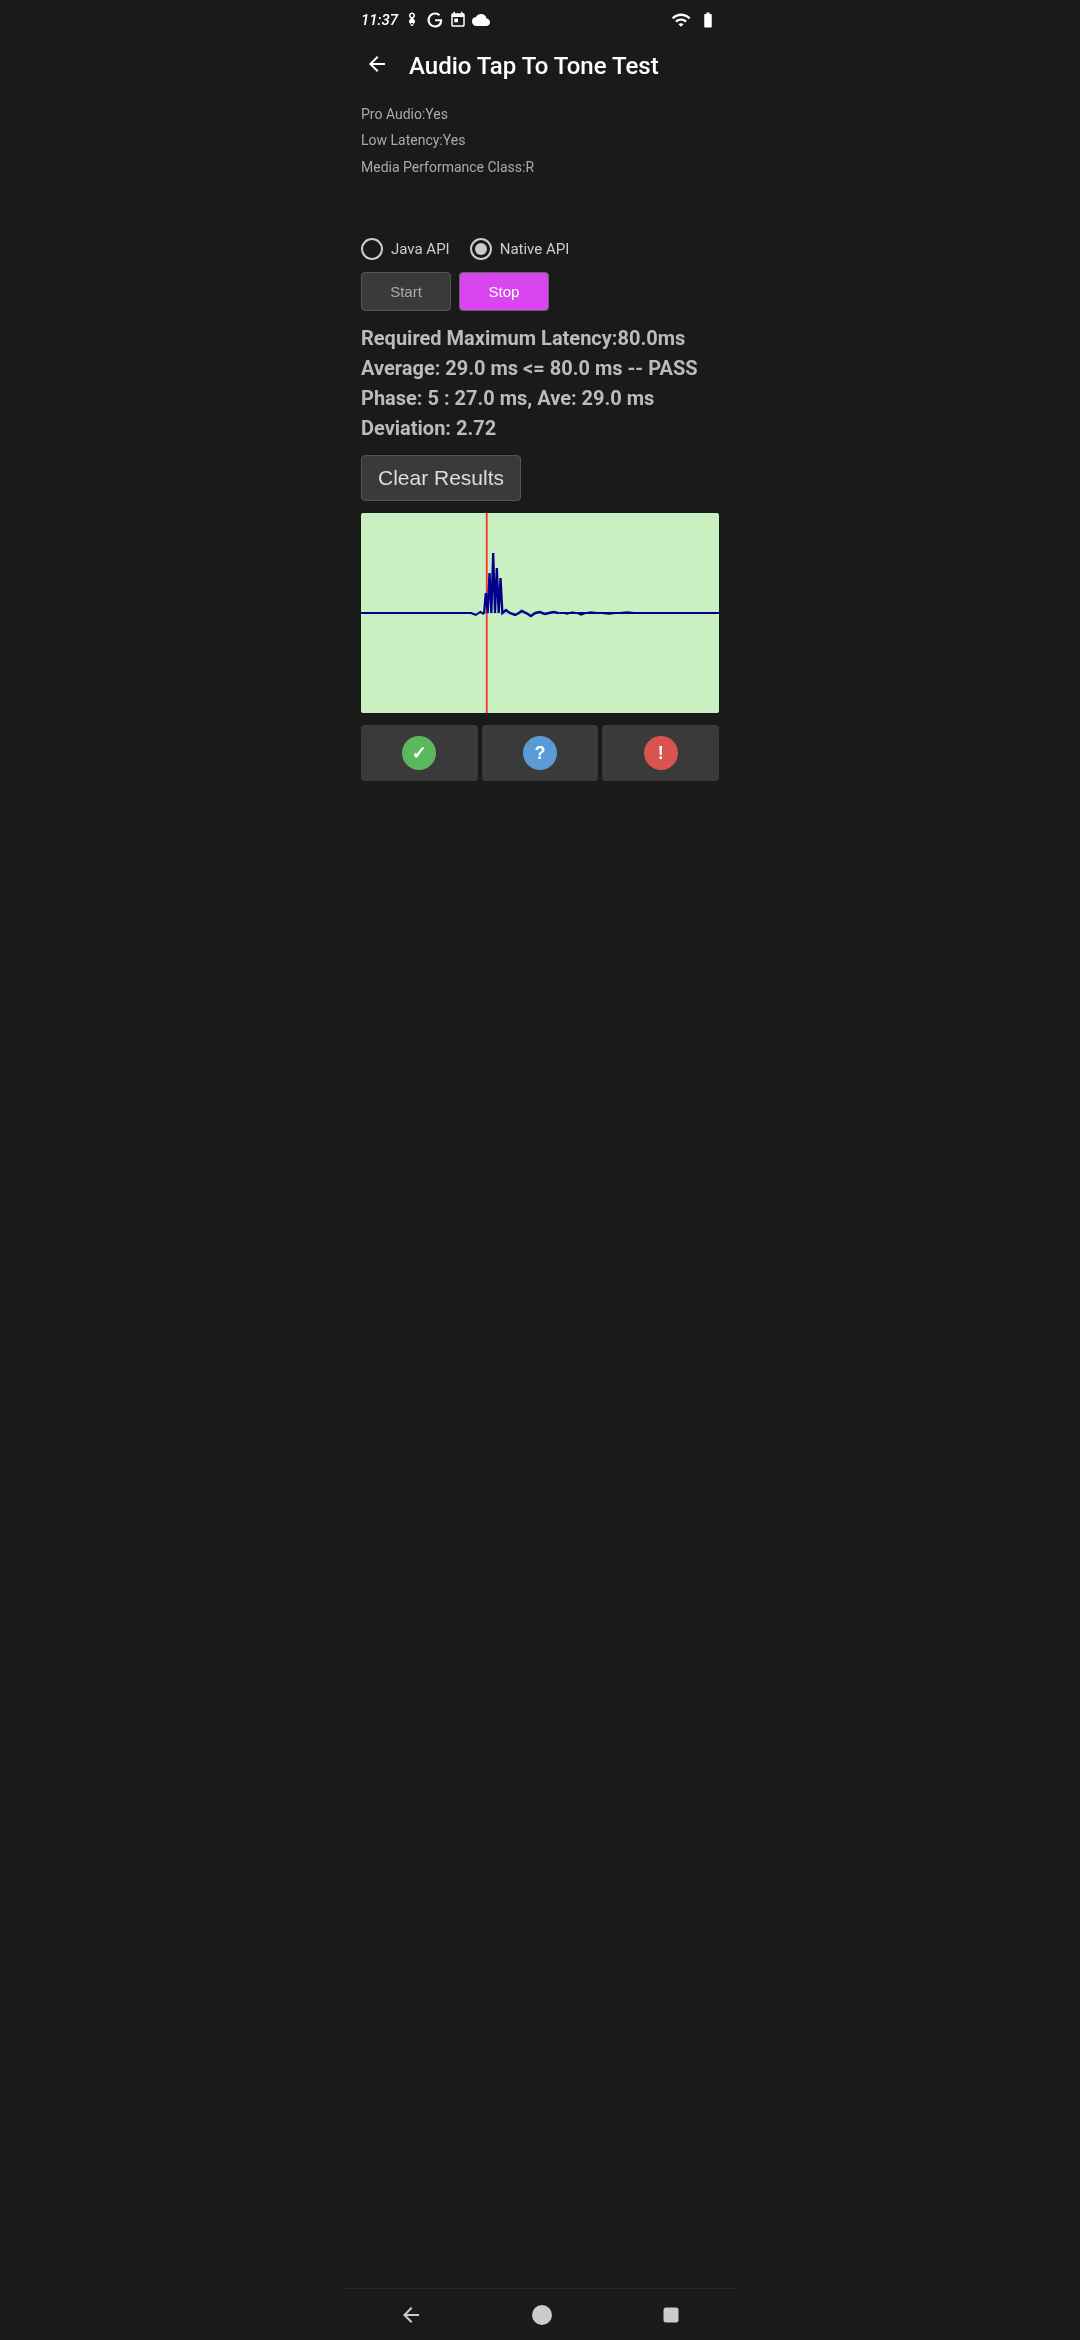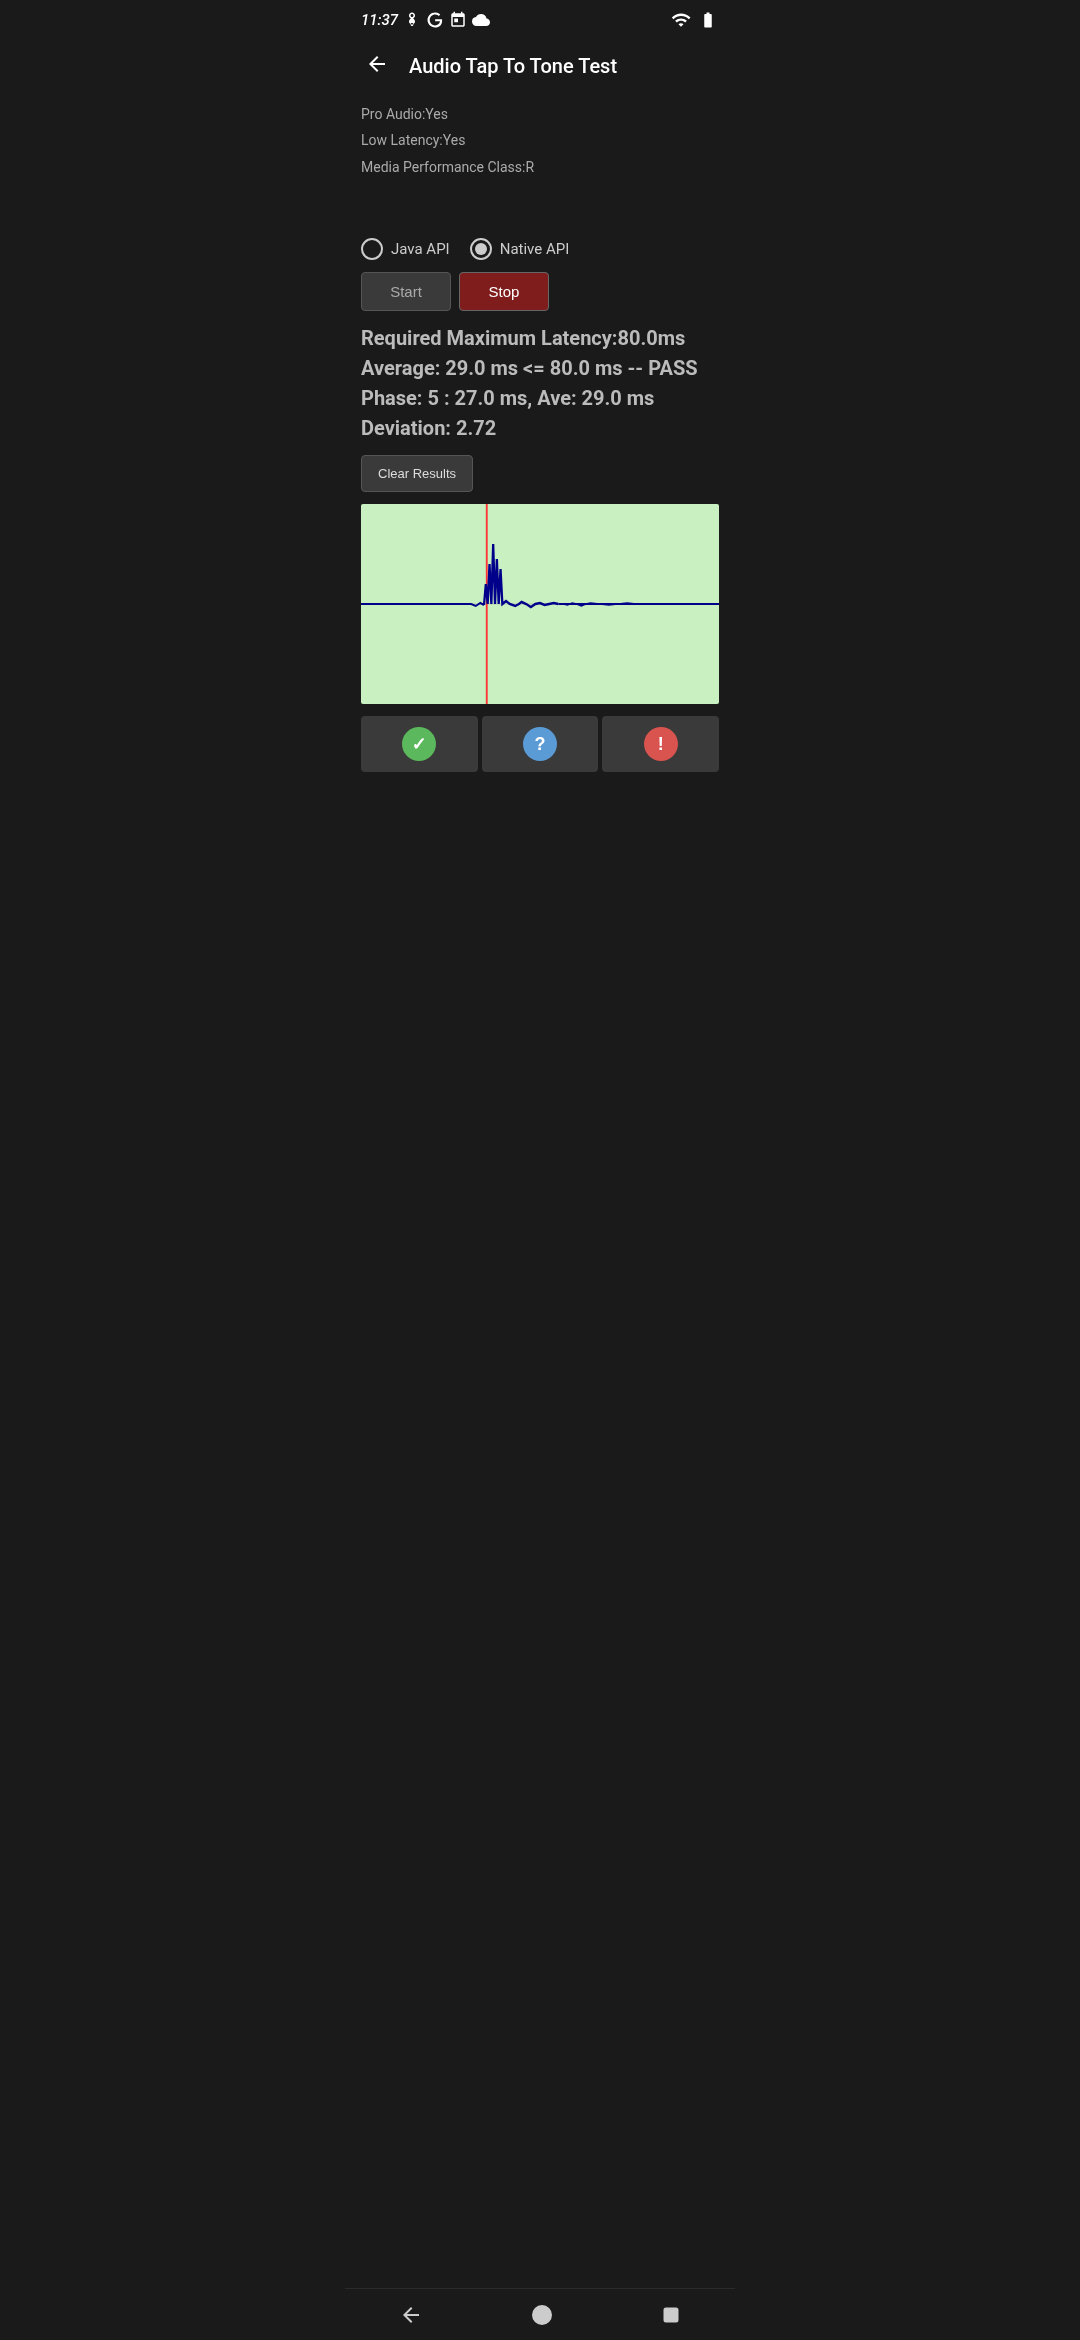--- a/index.html
+++ b/index.html
@@ -54,21 +54,21 @@
       cursor: pointer;
       padding: 4px;
     }
     .back-btn svg {
       fill: white;
       width: 24px;
       height: 24px;
     }
     .toolbar-title {
       color: #ffffff;
-      font-size: 20px;
+      font-size: 24px;
       font-weight: 500;
     }
 
     
     .content {
       padding: 8px 16px 16px 16px;
     }
 
     .info-text {
       color: #aaaaaa;
@@ -128,41 +128,41 @@
       border: 1px solid #555;
       background: #3a3a3a;
       color: #aaaaaa;
       font-size: 15px;
       font-weight: 500;
       cursor: pointer;
       min-width: 90px;
       text-align: center;
     }
     .btn.active {
-      background: #7f1d1d;
+      background: #d946ef;
       color: #ffffff;
       border-color: #666;
     }
 
     
     .results-text {
       color: #bbbbbb;
       font-size: 20px;
       font-weight: bold;
       line-height: 1.5;
       margin: 12px 0;
     }
 
     
     .clear-btn {
       background: #3a3a3a;
       border: 1px solid #555;
       border-radius: 4px;
       color: #dddddd;
-      font-size: 13px;
+      font-size: 21px;
       padding: 10px 16px;
       cursor: pointer;
       margin-bottom: 12px;
     }
 
     
     .waveform-container {
       background: #c8f0c0;
       width: 100%;
       height: 200px;

